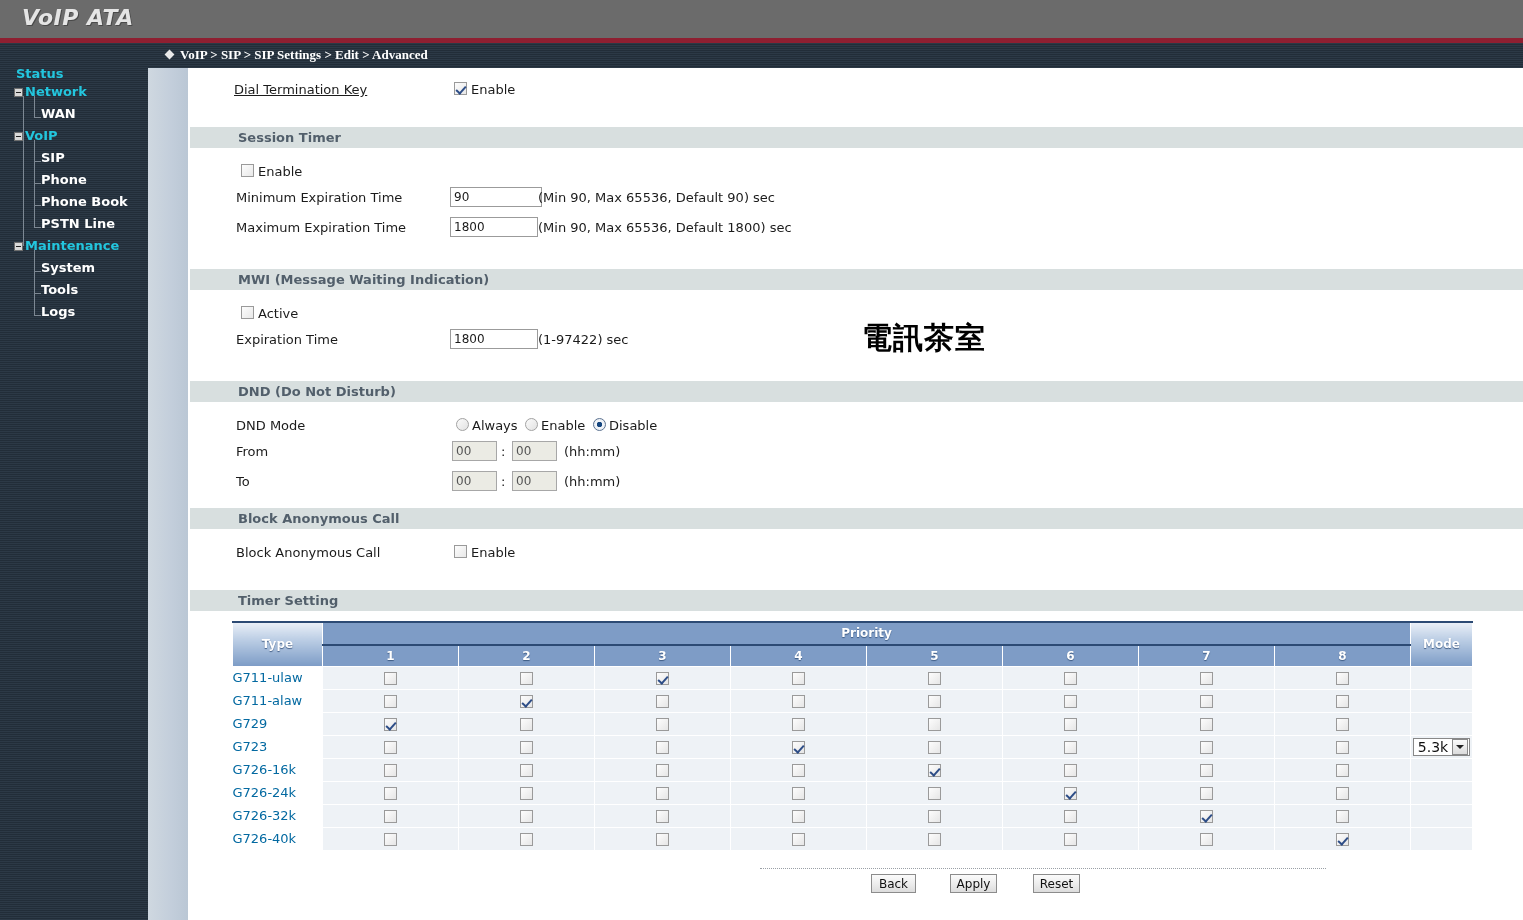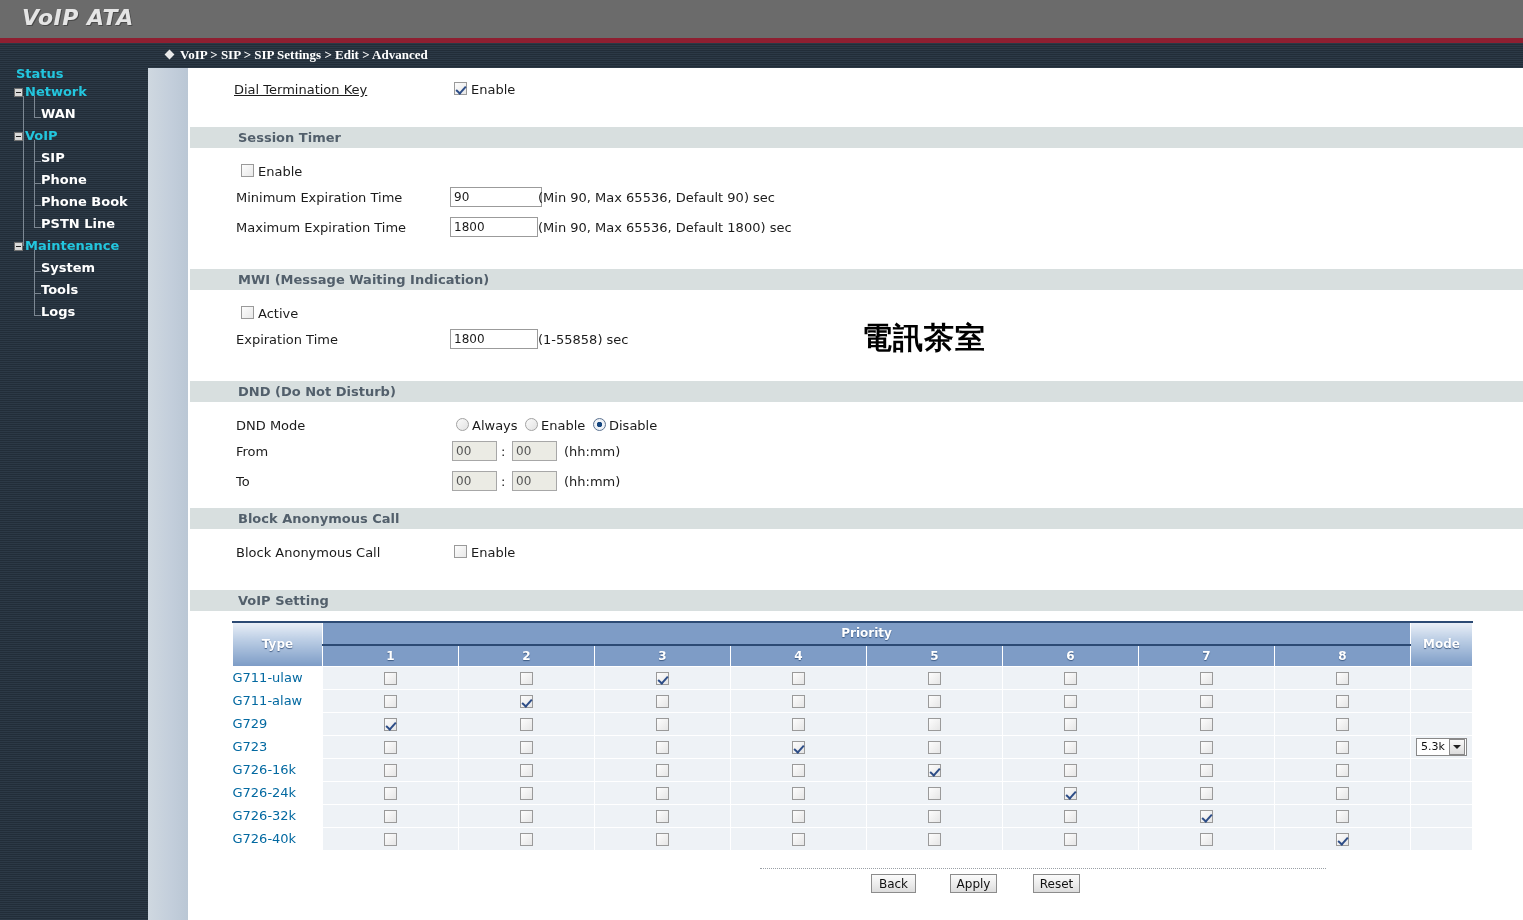--- a/index.html
+++ b/index.html
@@ -283,21 +283,21 @@
     transform:rotate(42deg);
   }
 
   
   .modesel {
     display:inline-flex;
     align-items:center;
     height:18px;
     border:1px solid #888;
     background:#ffffff;
-    font-size:11px;
+    font-size:14px;
     color:#111;
     font-family:"DejaVu Sans", sans-serif;
   }
   .modesel .mval { padding:0 4px 0 4px; }
   .modesel .marrow {
     width:16px; height:16px;
     margin:0 1px 0 0;
     background:linear-gradient(to bottom,#fafafa,#dcdcdc);
     border:1px solid #8a8a8a;
     display:flex; align-items:center; justify-content:center;
@@ -405,21 +405,21 @@
 
   <div class="sec-head" style="top:200px;">
     <span>MWI (Message Waiting Indication)</span>
   </div>
 
   <div class="cbx" style="left:51px; top:238px;"></div>
   <div class="cbx-text" style="left:68px; top:238px;">Active</div>
 
   <div class="fld-label" style="left:46px; top:264px;">Expiration Time</div>
   <input class="tbox" style="left: 260px; top: 261px; width: 88px;" value="1800">
-  <div class="hint" style="left:348px; top:264px;">(1-55858) sec</div>
+  <div class="hint" style="left:348px; top:264px;">(1-97422) sec</div>
 
   <div id="watermark" style="left:672px; top:250px;">電訊茶室</div>
 
   <div class="sec-head" style="top:312px;">
     <span>DND (Do Not Disturb)</span>
   </div>
 
   <div class="fld-label" style="left:46px; top:350px;">DND Mode</div>
 
   <div class="rdo" style="left:266px; top:350px;"></div>
@@ -445,21 +445,21 @@
 
   <div class="sec-head" style="top:439px;">
     <span>Block Anonymous Call</span>
   </div>
 
   <div class="fld-label" style="left:46px; top:477px;">Block Anonymous Call</div>
   <div class="cbx" style="left:264px; top:477px;"></div>
   <div class="cbx-text" style="left:281px; top:477px;">Enable</div>
 
   <div class="sec-head" style="top:521px;">
-    <span>VoIP Setting</span>
+    <span>Timer Setting</span>
   </div>
 
   <table id="codec-table" style="left:42px; top:553px; width:1240px;">
     <colgroup>
       <col style="width:90px">
       <col style="width:136px">
         <col style="width:136px">
         <col style="width:136px">
         <col style="width:136px">
       <col style="width:136px">

